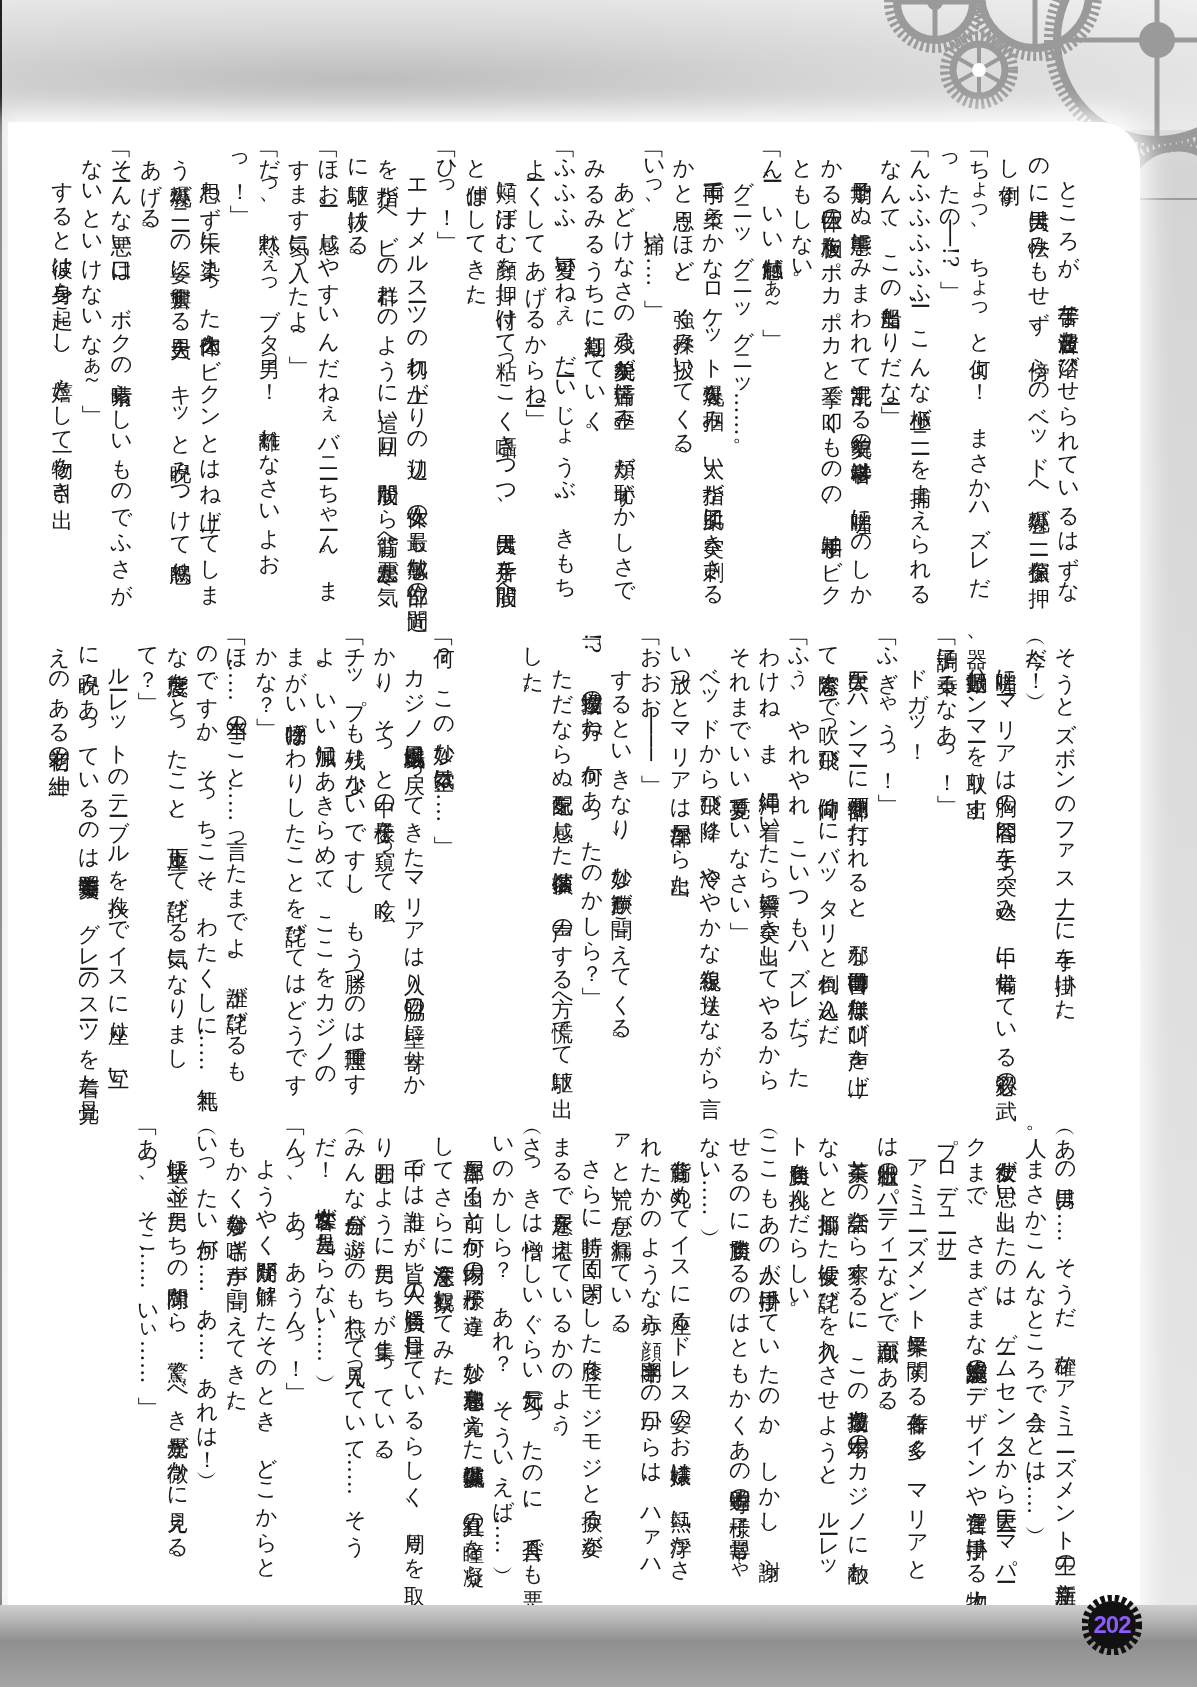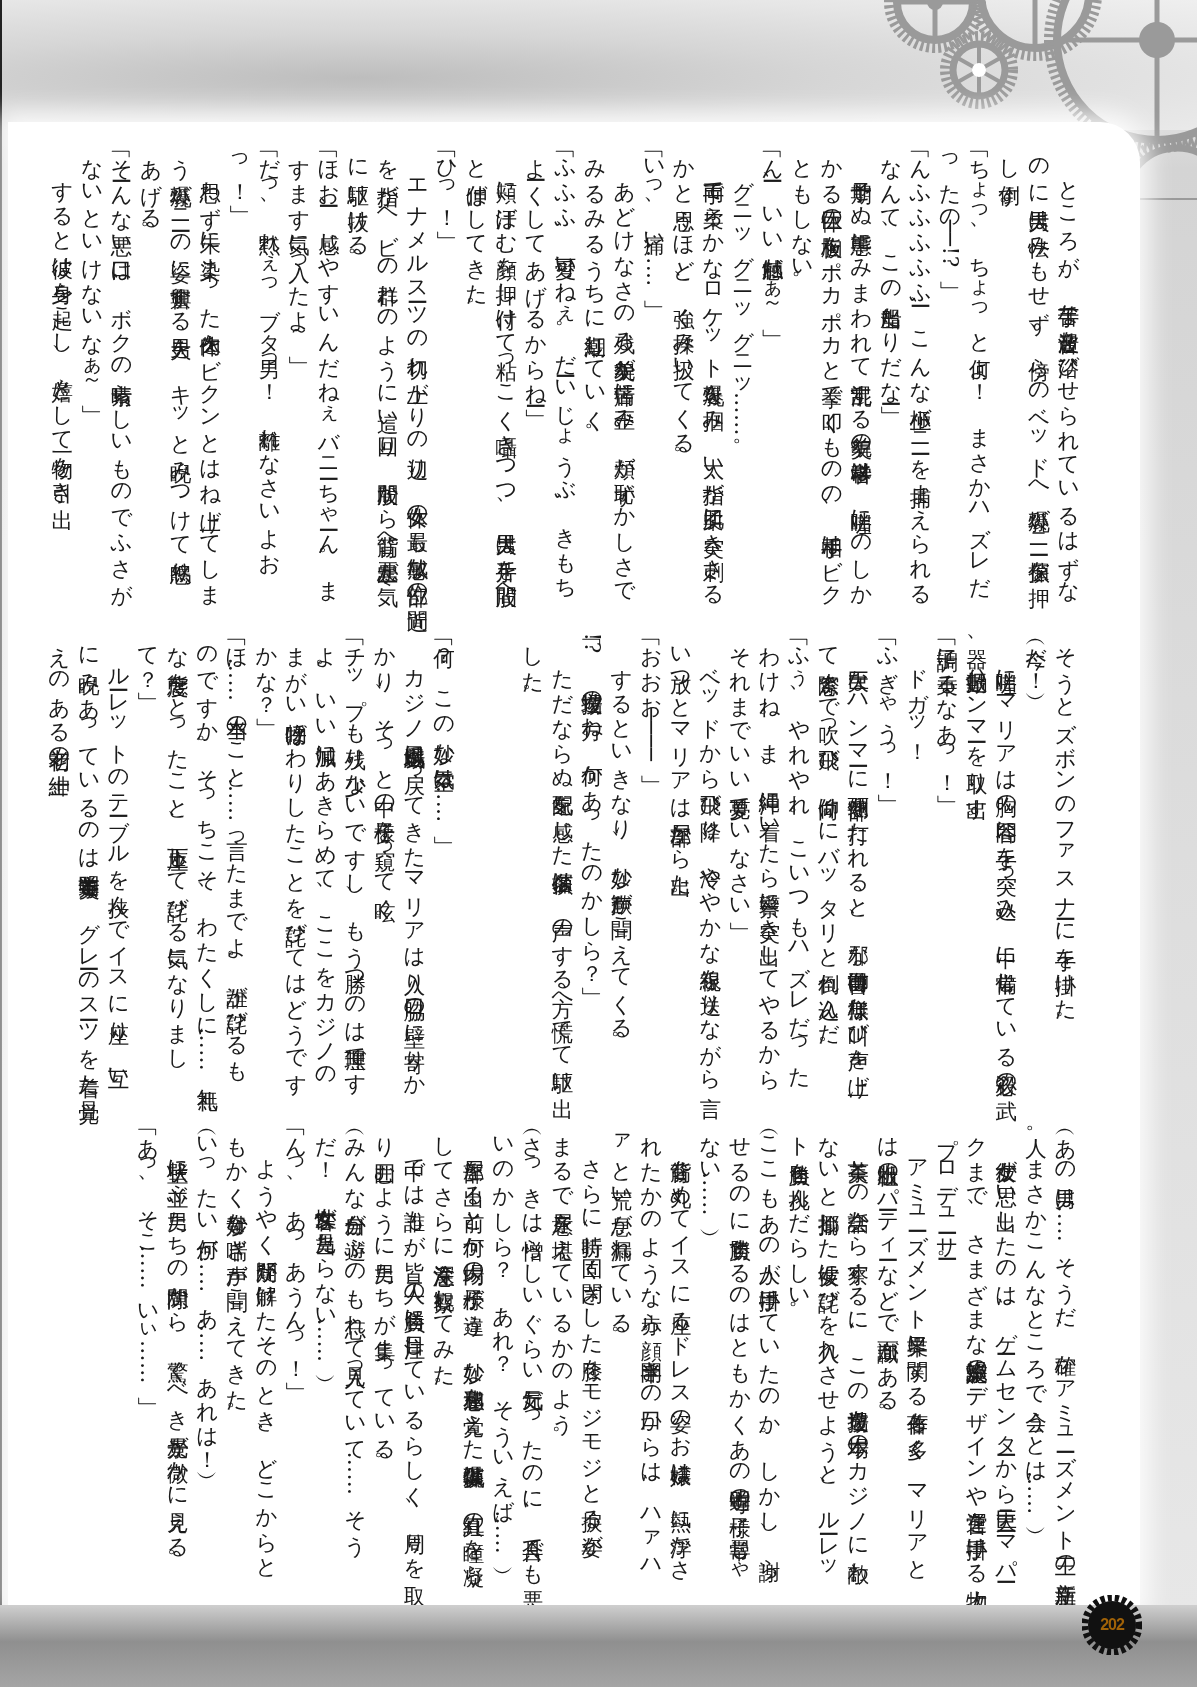--- a/index.html
+++ b/index.html
@@ -37,22 +37,22 @@
   .t1 { right: 57px; top: 22px; height: 452px; width: 1000px; }
   .t2 { right: 60px; top: 510px; height: 455px; width: 1000px; }
   .t3 { right: 60px; top: 1000px; height: 455px; width: 1000px; }
   .page-number {
     position: absolute; left: 1082px; top: 1595px; width: 60px; height: 60px;
   }
   .page-number svg { position: absolute; left: 0; top: 0; }
   .page-number span {
     position: absolute; left: 0; top: 0; width: 60px; height: 60px;
     display: flex; align-items: center; justify-content: center;
-    font-family: "Liberation Sans", sans-serif; font-weight: bold; font-size: 16px;
-    color: #a16207; letter-spacing: -1px;
+    font-family: "Liberation Sans", sans-serif; font-weight: bold; font-size: 24px;
+    color: #8b5cf6; letter-spacing: -1px;
   }
 </style>
 </head>
 <body>
 
 <div class="bg-top"></div>
 <div class="left-edge"></div>
 
 <svg class="gears" viewBox="0 0 330 200" width="330" height="200">
   <defs>

